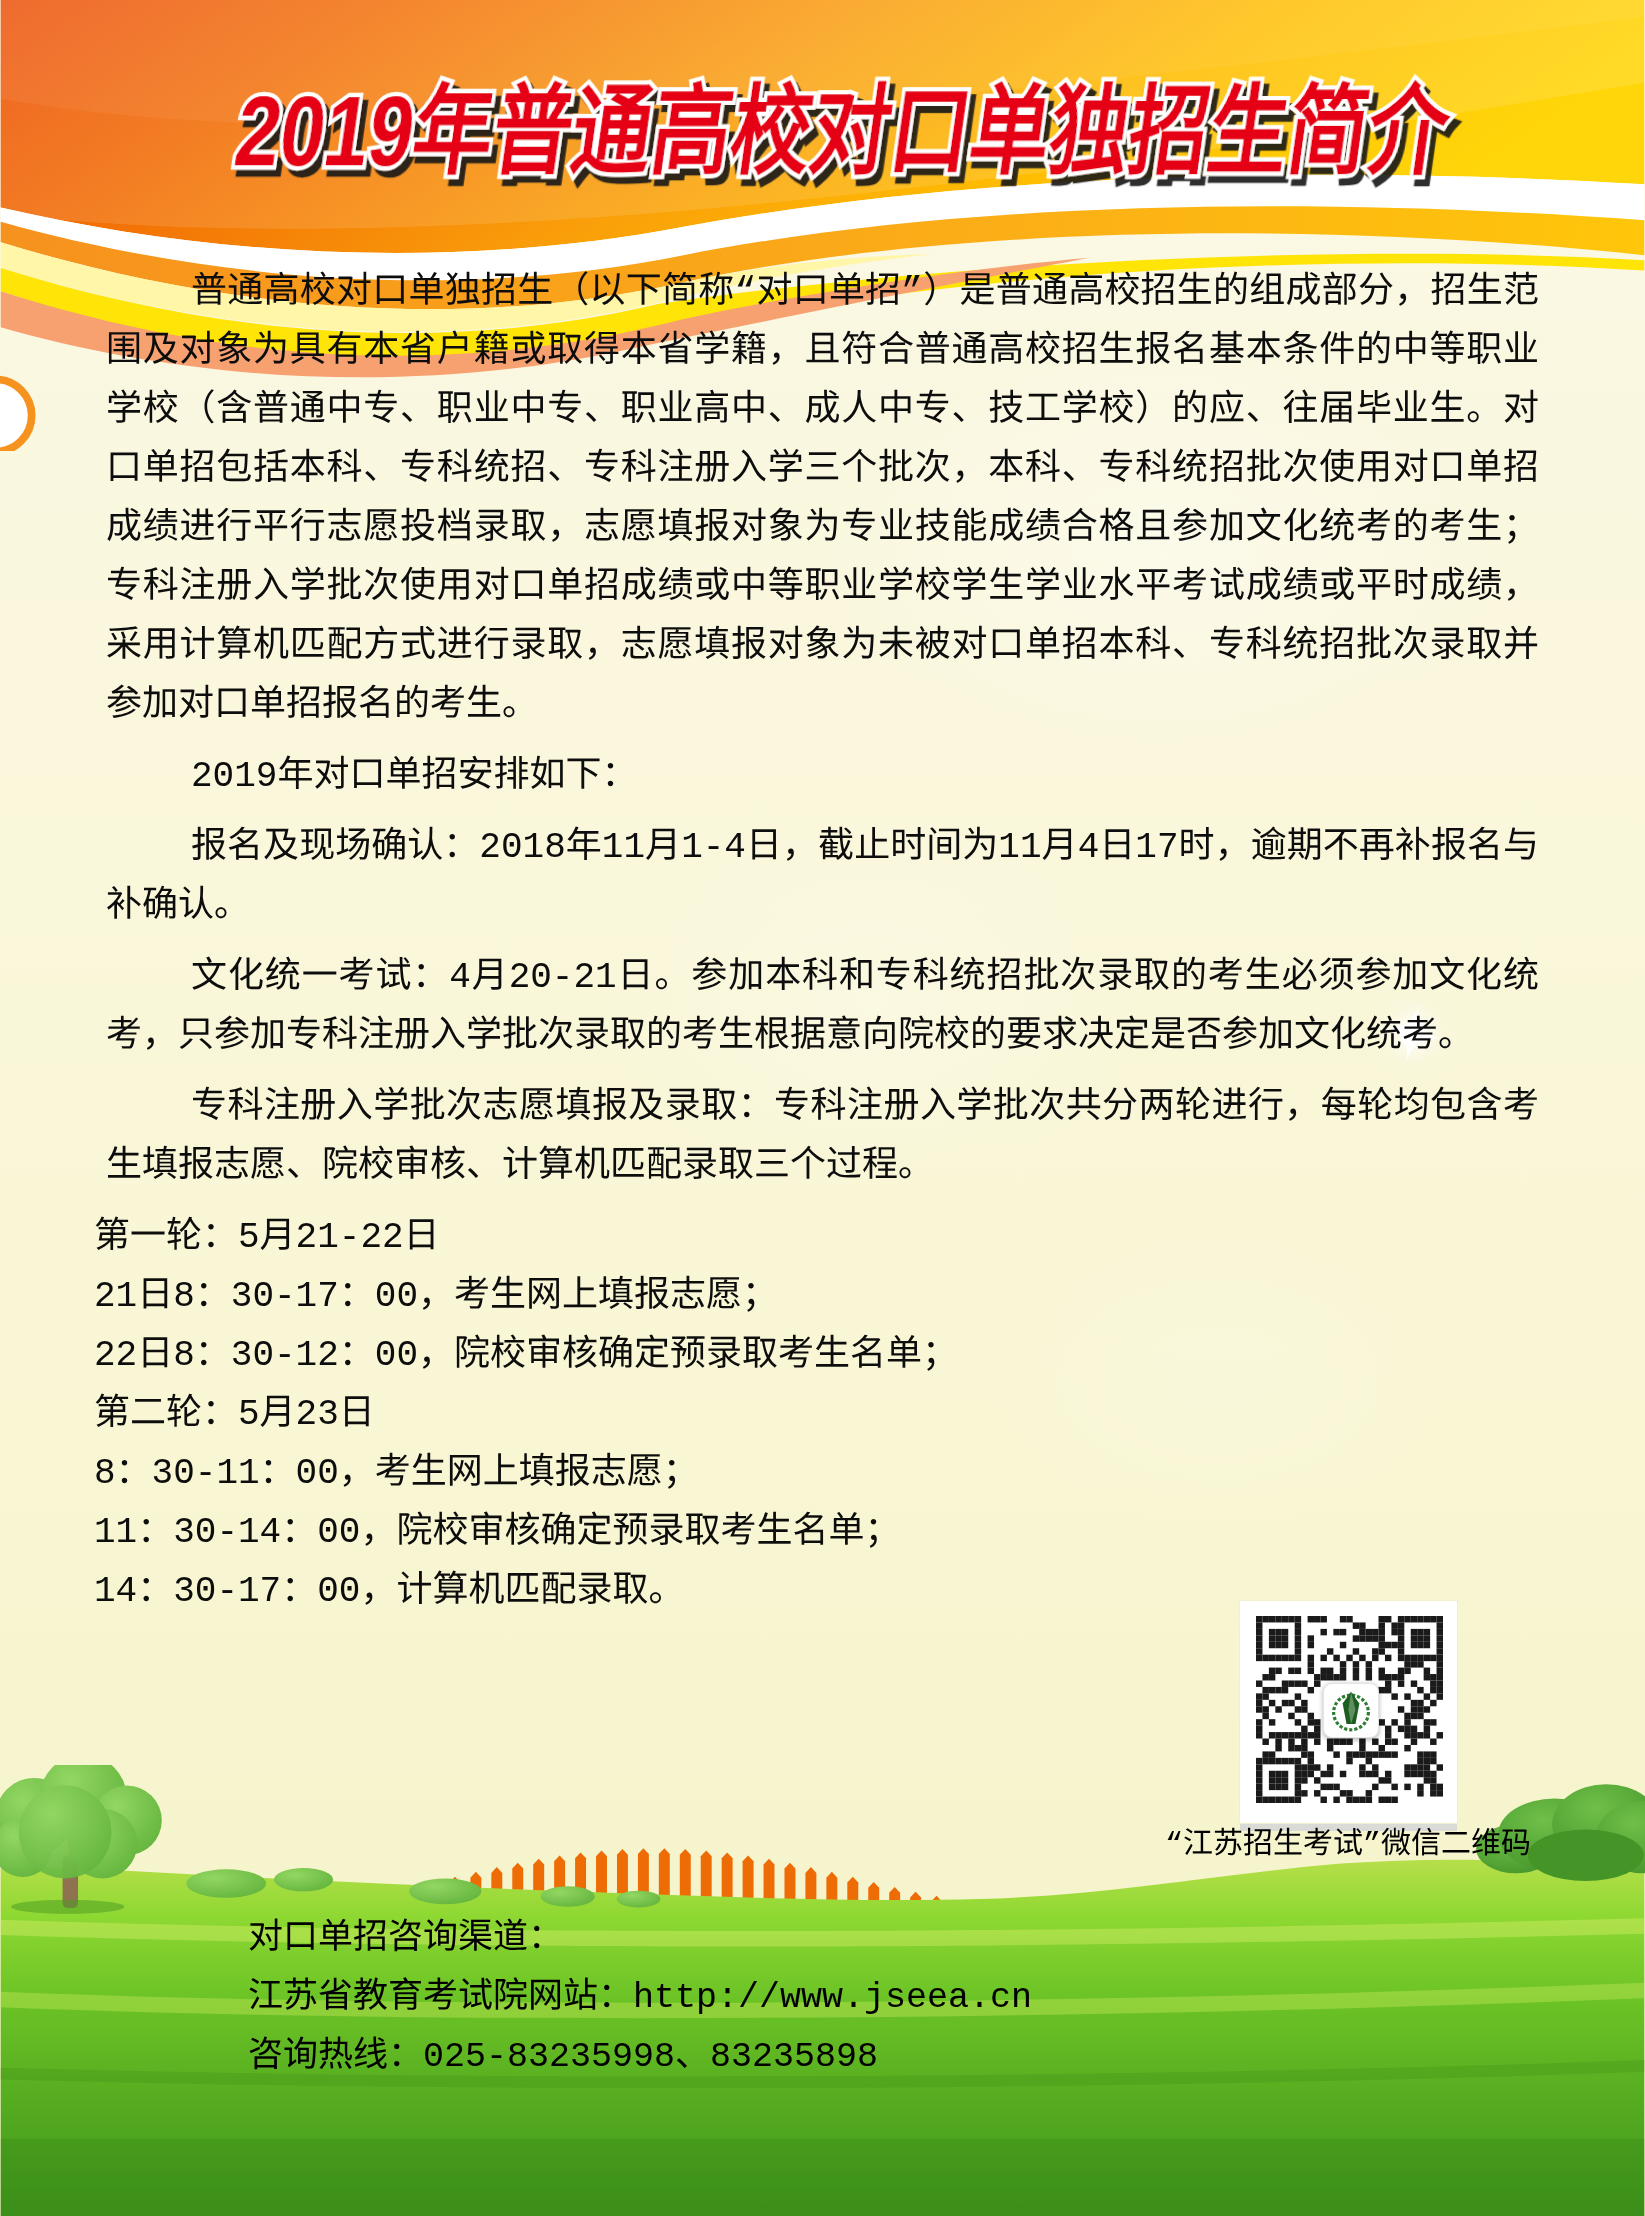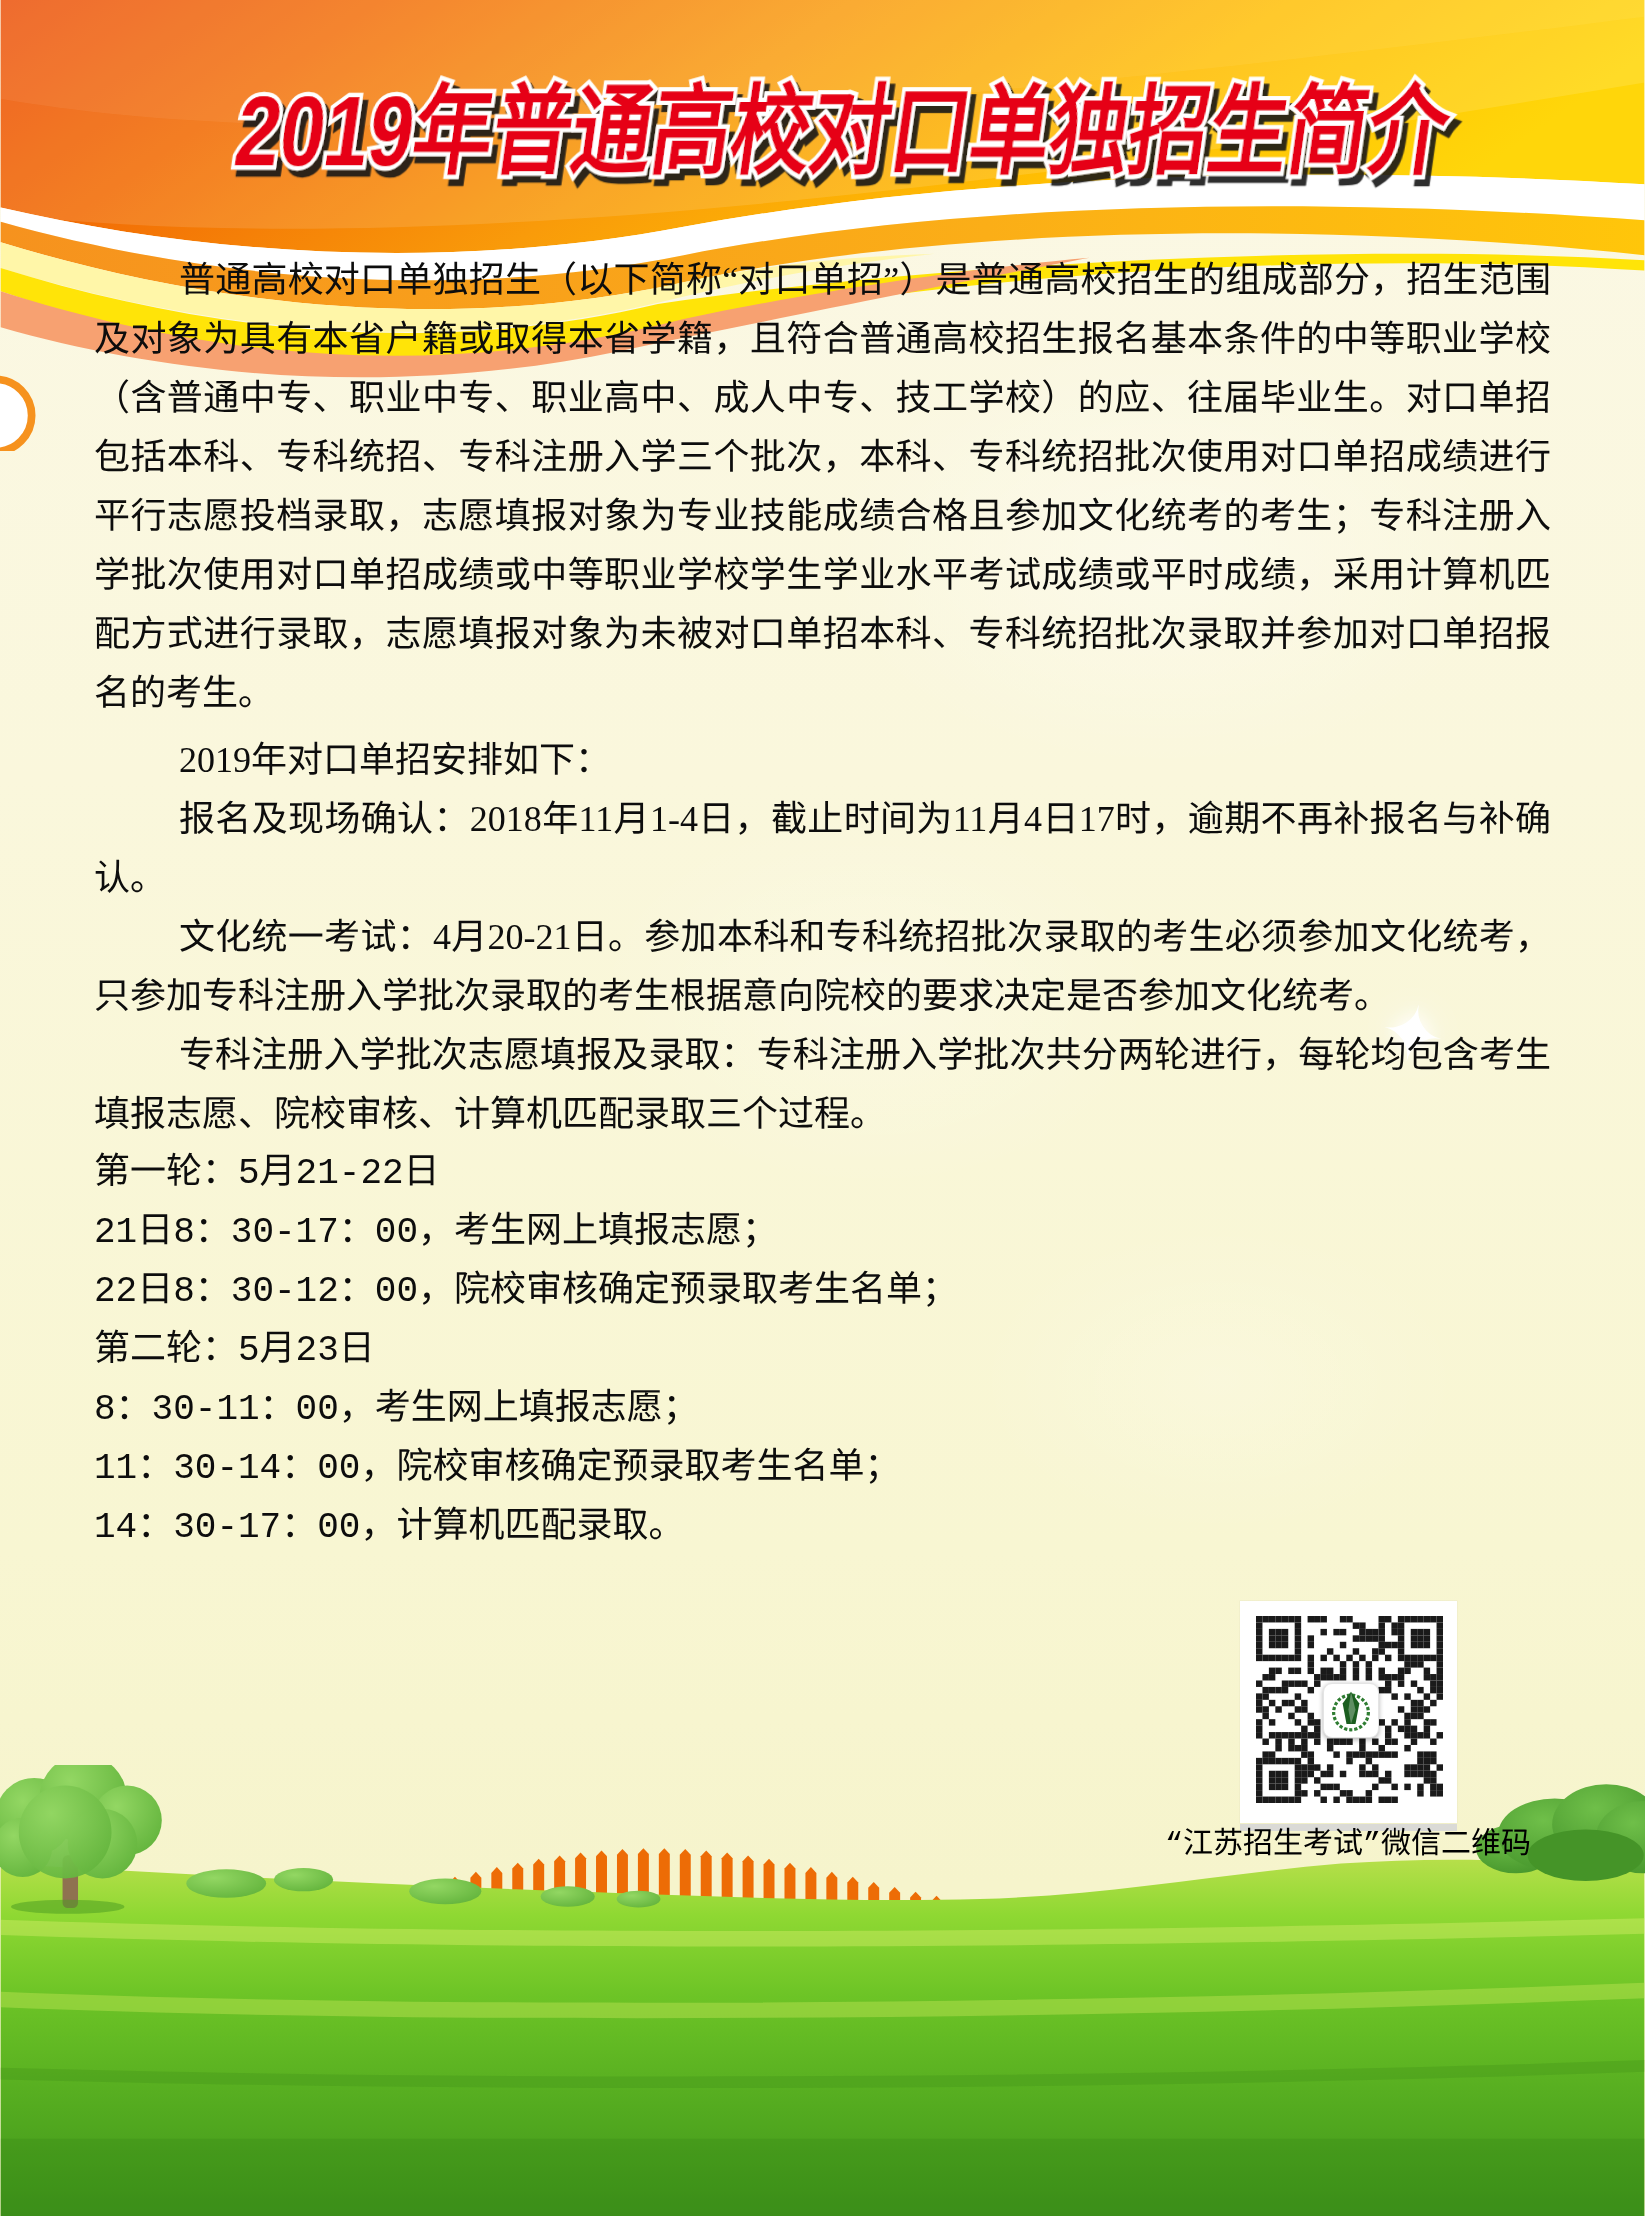--- a/index.html
+++ b/index.html
@@ -24,21 +24,21 @@
     background:radial-gradient(ellipse at center,rgba(255,255,255,.17) 0%,rgba(255,255,255,0) 65%);}
   .sparkle{position:absolute;left:1380px;top:996px;z-index:2;font-size:77px;line-height:1;
     color:#ffffff;text-shadow:0 0 17px #ffffff,0 0 39px rgba(255,255,255,.9);
     transform:rotate(12deg);font-family:"DejaVu Sans",sans-serif;}
 
   
   #body-text{
     position:absolute;left:94px;top:251px;width:1457px;z-index:3;
     font-size:36px;line-height:59px;text-align:justify;
   }
-  #body-text p{margin:0;text-indent:85px;font-family:Liberation Serif, serif;}
+  #body-text p{margin:12px;text-indent:85px;}
   #body-text p:first-child{margin-bottom:7.7px;}
   #schedule{text-align:left;}
   #schedule div{white-space:nowrap;}
 
   
   #footer-svg{position:absolute;left:0;top:1765px;z-index:4;}
 
   
   #qr-box{position:absolute;left:1240px;top:1601px;width:217px;height:222px;background:#ffffff;
     z-index:5;box-shadow:0 0 0 0.6px rgba(0,0,0,0.04);}
@@ -582,15 +582,20 @@
   <div id="qr-logo">
     <svg width="54" height="53" viewBox="0 0 84 82">
       <circle cx="42" cy="44" r="27" fill="none" stroke="#2F7D32" stroke-width="5" stroke-dasharray="5 3"></circle>
       <path d="M42,12 L55,30 L49,62 L35,62 L29,30 Z" fill="#1B5E20"></path>
       <path d="M42,12 L49,40 L42,62 L38,40 Z" fill="#FFFFFF" opacity="0.3"></path>
     </svg>
   </div>
   <div id="qr-caption">“江苏招生考试”微信二维码</div>
 
 
+  <div id="contact">
+    <div>对口单招咨询渠道：</div>
+    <div>江苏省教育考试院网站：http://www.jseea.cn</div>
+    <div>咨询热线：025-83235998、83235898</div>
+  </div>
 
 </div>
 
 
 </body></html>

